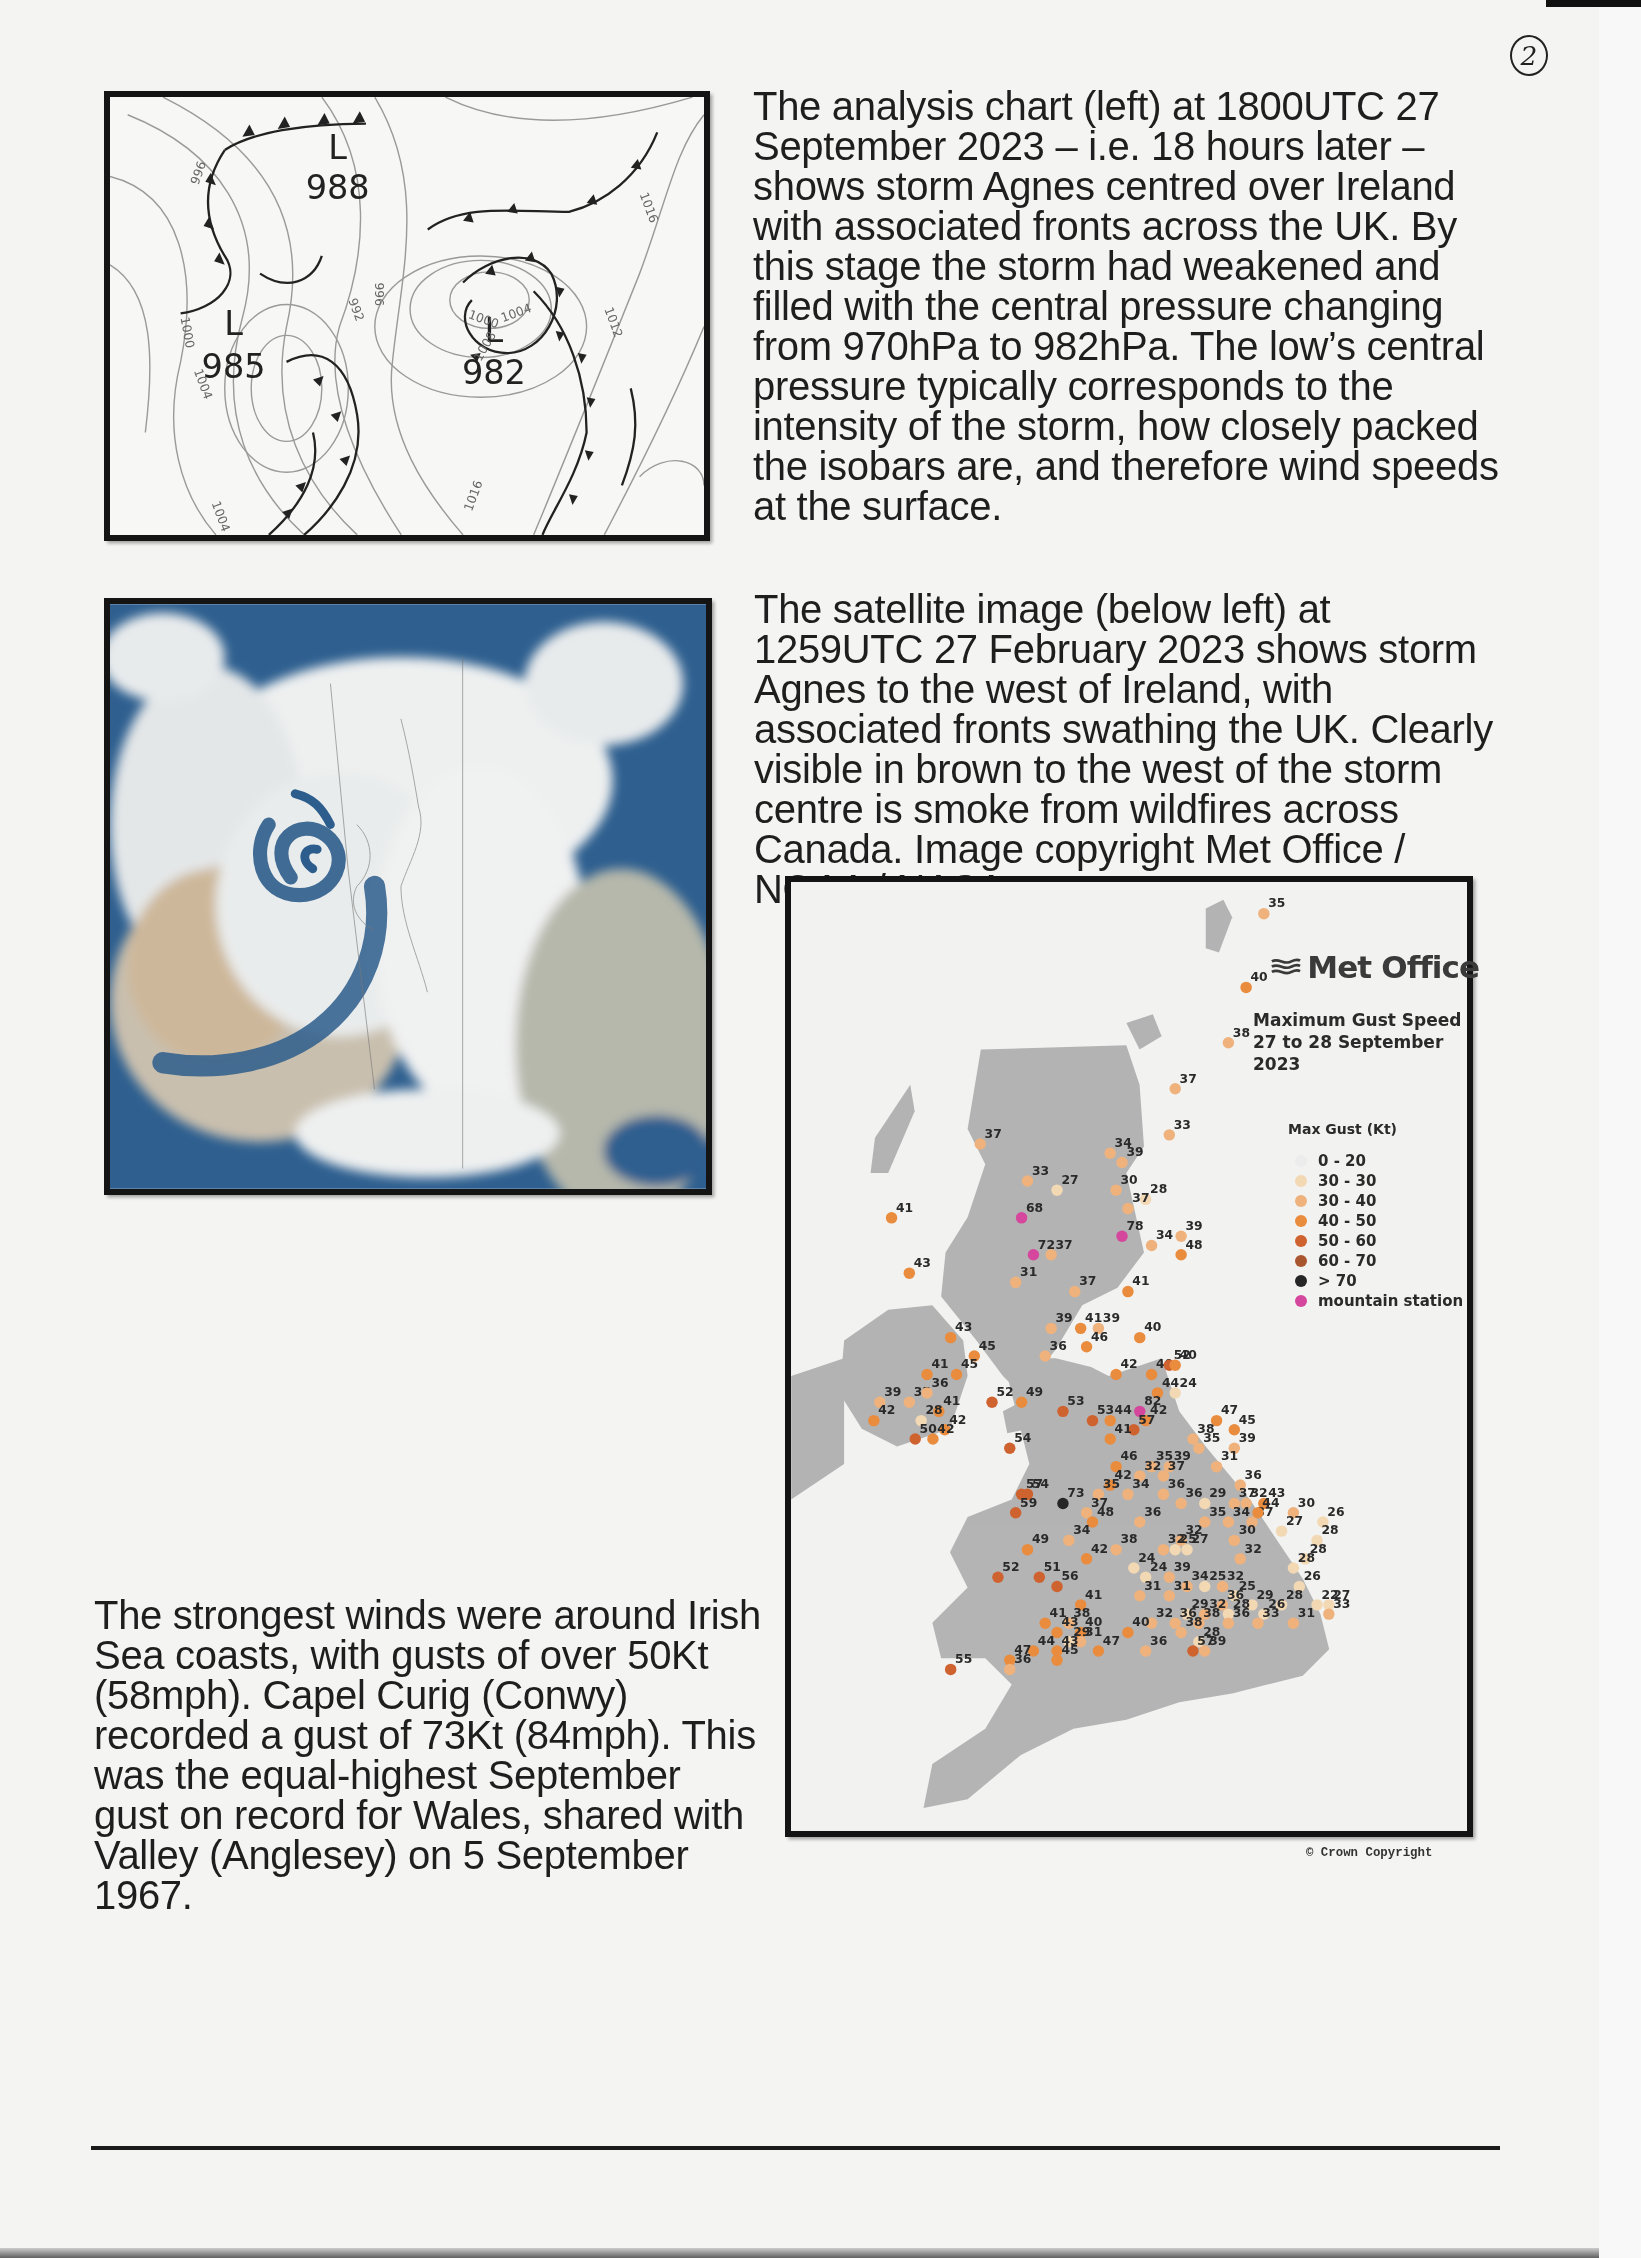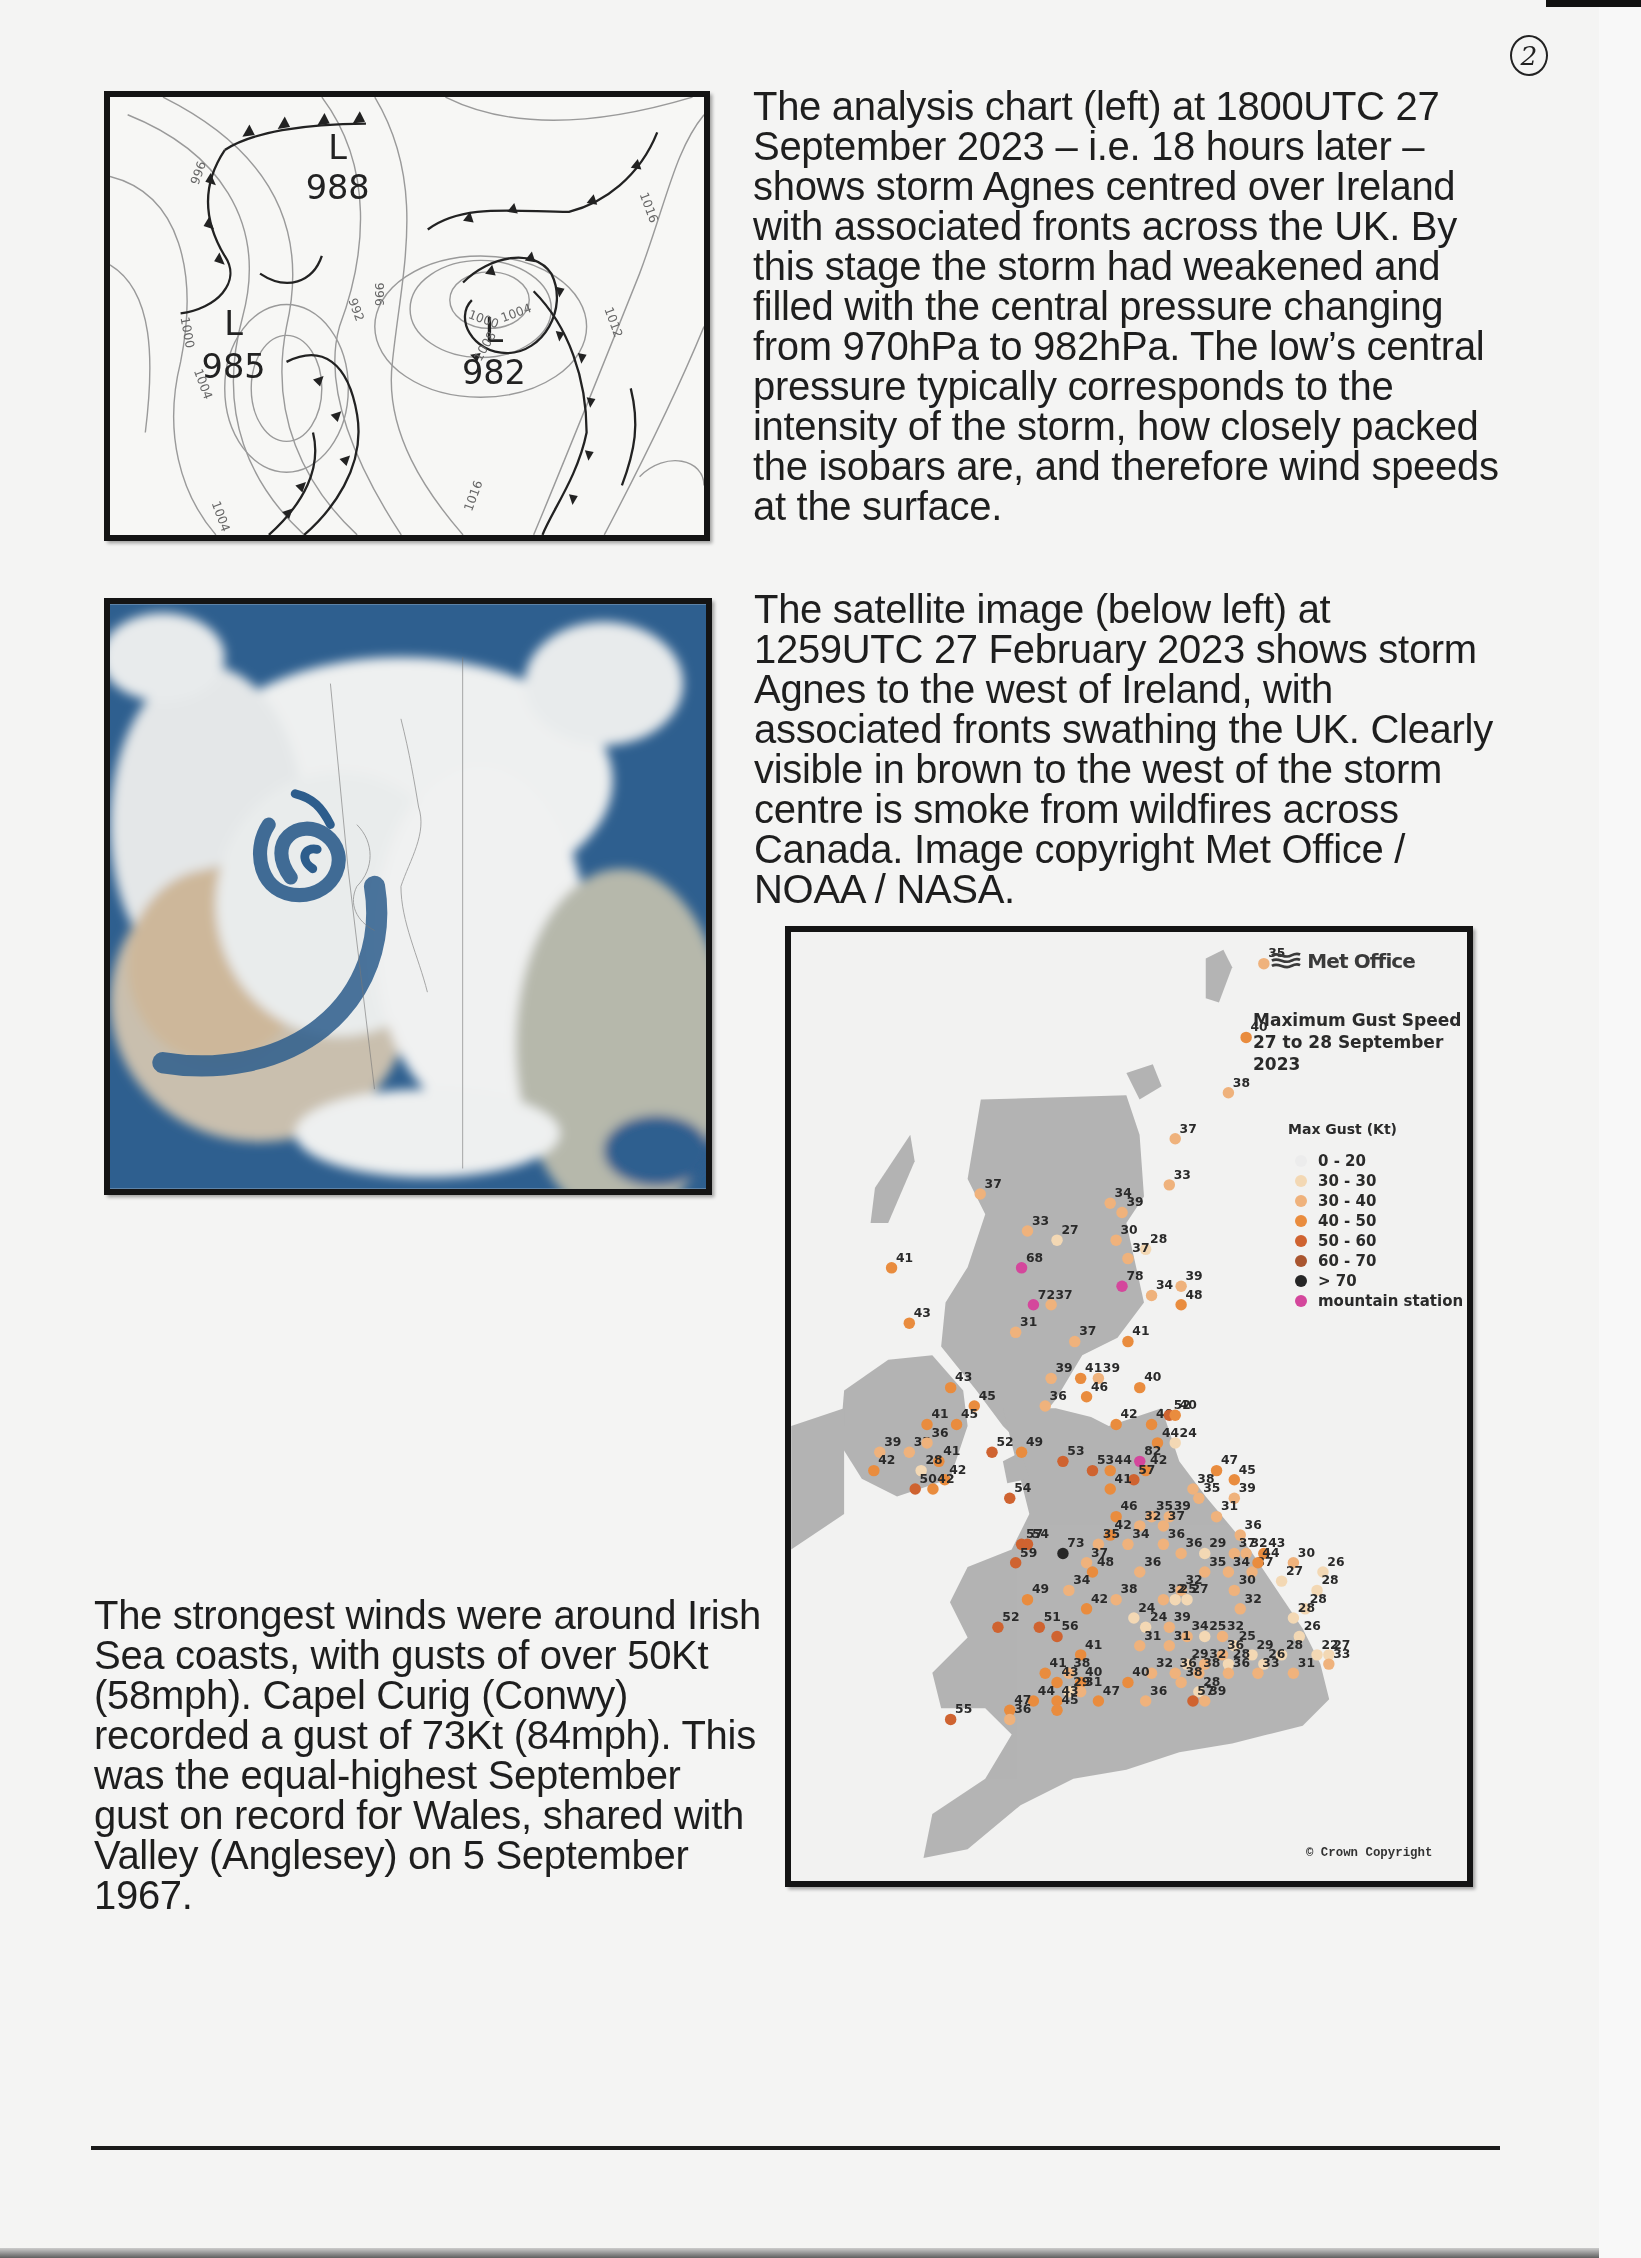--- a/index.html
+++ b/index.html
@@ -9,26 +9,26 @@
   .topbar{position:absolute;left:1546px;top:0;width:96px;height:7px;background:#111;}
   .botbar{position:absolute;left:0;top:2248px;width:1599px;height:10.6px;background:linear-gradient(#ccc,#555);}
   .page-num{position:absolute;left:1510px;top:35px;width:34px;height:37px;border:2.2px solid #222;border-radius:50%;font-family:"DejaVu Serif",serif;font-size:26.5px;line-height:37px;text-align:center;color:#222;font-style:italic;}
   .para{position:absolute;font-size:40px;line-height:40px;letter-spacing:-0.3px;color:#1e1e1e;}
   .p1{left:753px;top:86px;width:750px;}
   .p2{left:754px;top:589px;width:750px;}
   .p3{left:94px;top:1595px;width:670px;}
   .frame{position:absolute;border:6.2px solid #141414;box-shadow:2.6px 2.6px 3.5px rgba(0,0,0,0.35);background:#fff;overflow:hidden;}
   .chart-frame{left:104px;top:91px;width:594px;height:438px;}
   .sat-frame{left:104px;top:598px;width:596px;height:585px;}
-  .map-frame{left:785px;top:926px;width:676px;height:949px;background:#f2f2f1;}
+  .map-frame{left:785px;top:876px;width:676px;height:949px;background:#f2f2f1;}
   .rule{position:absolute;left:91px;top:2146px;width:1409px;height:3.5px;background:#1a1a1a;}
   svg text{font-family:"DejaVu Sans",sans-serif;}
   .map-title{position:absolute;left:1253px;top:1009px;width:238px;text-align:left;font-family:"DejaVu Sans",sans-serif;font-weight:bold;font-size:17px;line-height:22px;color:#2a2a2a;}
   .logo{position:absolute;left:1270px;top:949px;display:flex;align-items:center;gap:5.3px;}
-  .logo-text{font-family:"DejaVu Sans",sans-serif;font-weight:bold;font-size:20px;color:#3a3a3a;letter-spacing:-0.9px;}
+  .logo-text{font-family:"DejaVu Sans",sans-serif;font-weight:bold;font-size:31px;color:#3a3a3a;letter-spacing:-0.9px;}
   .legend{position:absolute;left:1288px;top:1121px;font-family:"DejaVu Sans",sans-serif;font-weight:bold;color:#2a2a2a;}
   .legend-title{font-size:14px;margin-bottom:14px;}
   .legend-item{display:flex;align-items:center;height:20px;font-size:15px;}
   .legend-dot{width:12.4px;height:12.4px;border-radius:50%;margin:0 10.6px 0 7px;}
   .copyright{position:absolute;left:1306px;top:1846px;font-family:Liberation Mono, monospace;font-size:12.4px;font-weight:bold;color:#333;}
 </style>
 </head>
 <body>
 
 <div class="page"></div>

